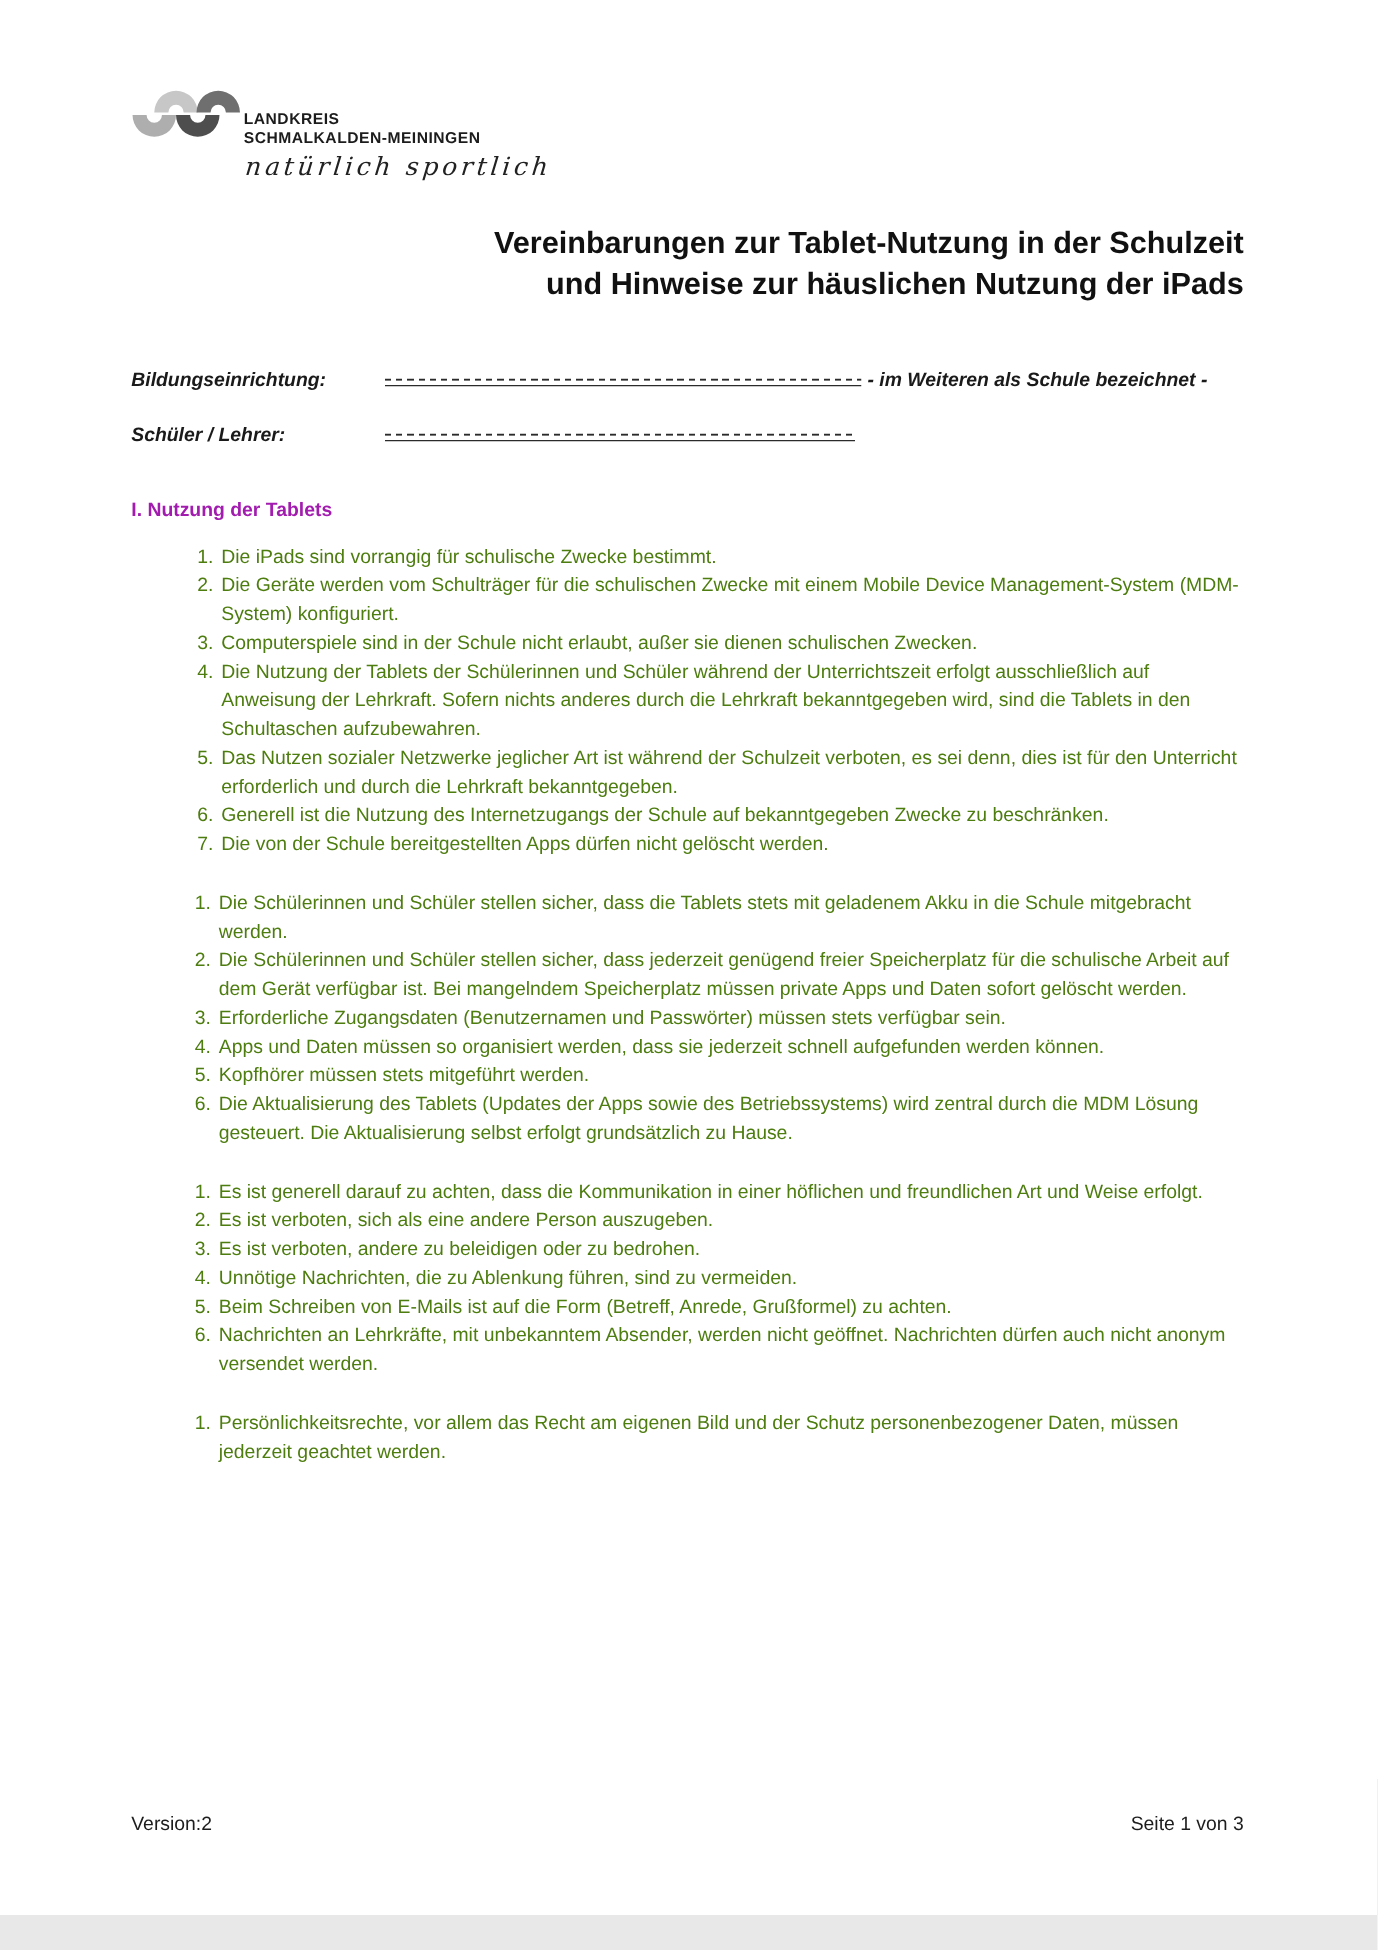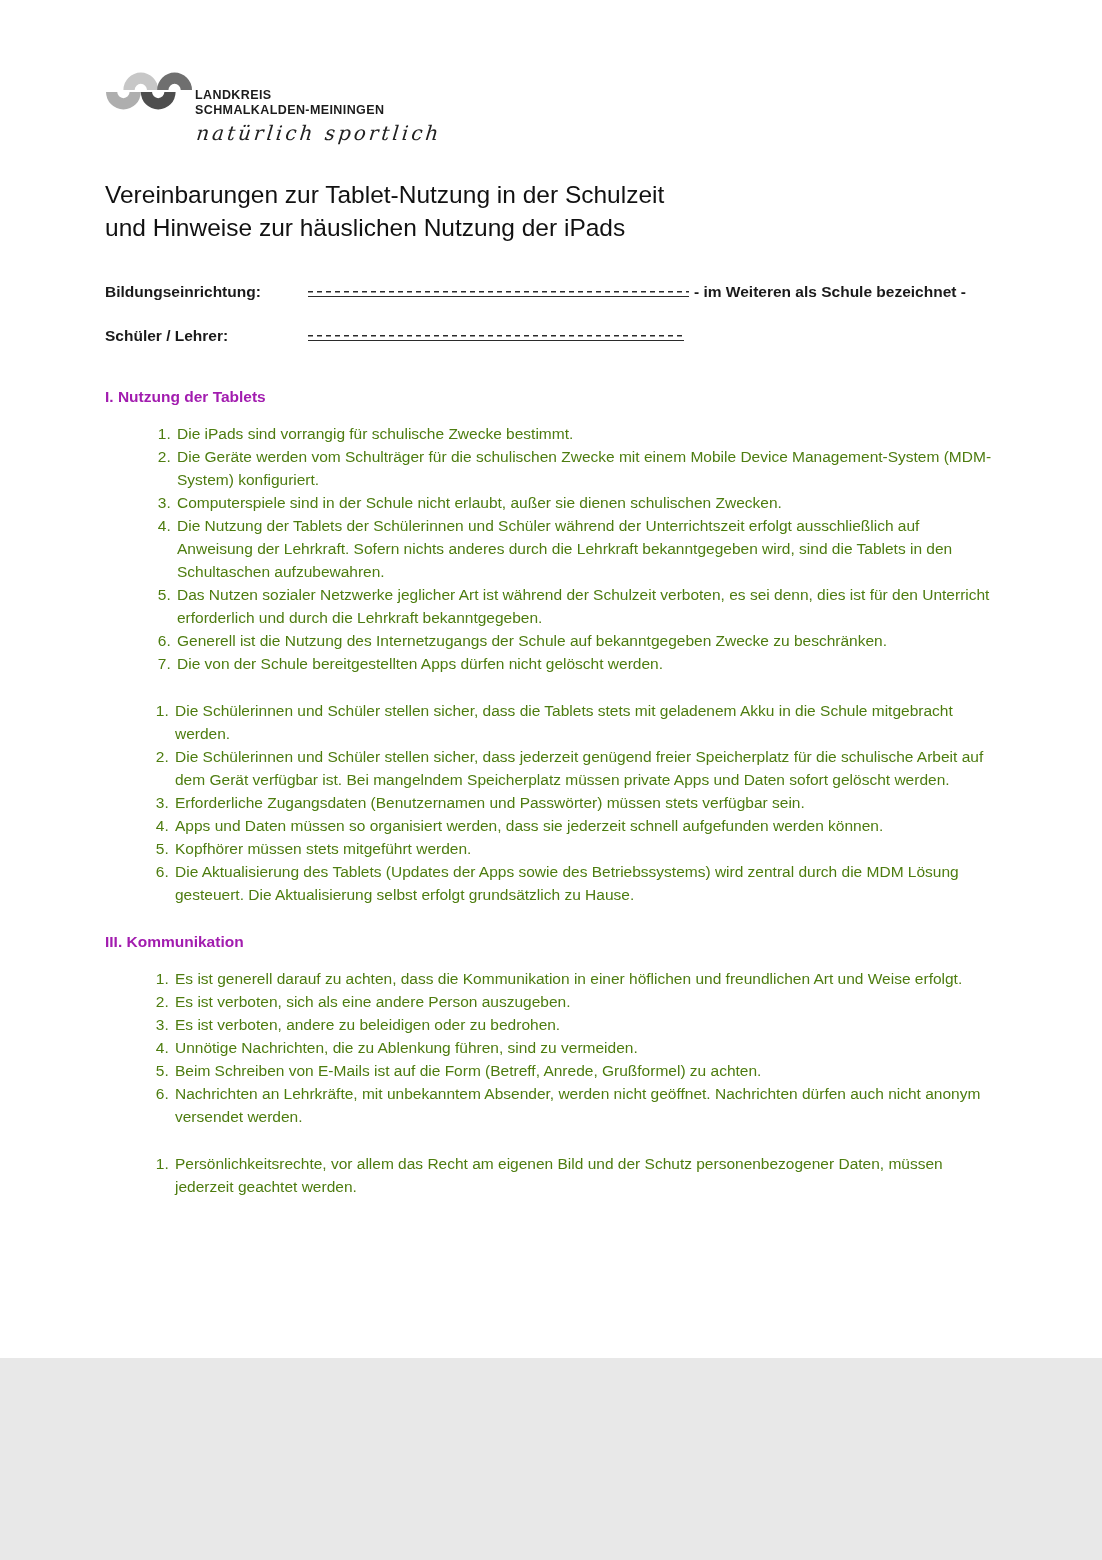--- a/index.html
+++ b/index.html
@@ -2,21 +2,21 @@
 <html lang="de"><head>
 <meta charset="utf-8">
 <style>
   * { margin: 0; padding: 0; box-sizing: border-box; }
   html, body { background: #e8e8e8; }
   body { font-family: "Liberation Sans", sans-serif; color: #1a1a1a; }
 
   .page {
     position: relative;
     width: 1102px;
-    height: 1358px;
+    height: 1532px;
     background: #ffffff;
     margin: 0 auto;
     overflow: hidden;
   }
   .content {
     padding: 58px 107px 0 105px;
   }
 
   
   .logo-block {
@@ -40,29 +40,29 @@
     letter-spacing: 3px;
     color: #222222;
     margin-top: 2px;
     transform: skewX(-6deg);
     transform-origin: left bottom;
   }
 
   
   .doc-title {
     margin-top: 32px;
-    text-align: left;
-    font-weight: normal;
+    text-align: right;
+    font-weight: bold;
     font-size: 24.5px;
     line-height: 33px;
     color: #111111;
   }
 
   
-  .form-area { margin-top: 38px; }
+  .form-area { margin-top: 50px; font-style: italic; }
   .form-row {
     display: flex;
     align-items: baseline;
     margin-bottom: 21px;
     height: 23px;
     font-size: 15.5px;
   }
   .form-label {
     font-weight: bold;
     flex: 0 0 203px;
@@ -178,21 +178,20 @@
         <li>Die Schülerinnen und Schüler stellen sicher, dass die Tablets stets mit geladenem Akku in die Schule mitgebracht werden.</li>
         <li>Die Schülerinnen und Schüler stellen sicher, dass jederzeit genügend freier Speicherplatz für die schulische Arbeit auf dem Gerät verfügbar ist. Bei mangelndem Speicherplatz müssen private Apps und Daten sofort gelöscht werden.</li>
         <li>Erforderliche Zugangsdaten (Benutzernamen und Passwörter) müssen stets verfügbar sein.</li>
         <li>Apps und Daten müssen so organisiert werden, dass sie jederzeit schnell aufgefunden werden können.</li>
         <li>Kopfhörer müssen stets mitgeführt werden.</li>
         <li>Die Aktualisierung des Tablets (Updates der Apps sowie des Betriebssystems) wird zentral durch die MDM Lösung gesteuert. Die Aktualisierung selbst erfolgt grundsätzlich zu Hause.</li>
       </ol>
     </div>
 
     <div class="section">
-      <div class="section-heading">III. Kommunikation</div>
       <ol>
         <li>Es ist generell darauf zu achten, dass die Kommunikation in einer höflichen und freundlichen Art und Weise erfolgt.</li>
         <li>Es ist verboten, sich als eine andere Person auszugeben.</li>
         <li>Es ist verboten, andere zu beleidigen oder zu bedrohen.</li>
         <li>Unnötige Nachrichten, die zu Ablenkung führen, sind zu vermeiden.</li>
         <li>Beim Schreiben von E-Mails ist auf die Form (Betreff, Anrede, Grußformel) zu achten.</li>
         <li>Nachrichten an Lehrkräfte, mit unbekanntem Absender, werden nicht geöffnet. Nachrichten dürfen auch nicht anonym versendet werden.</li>
       </ol>
     </div>
 

